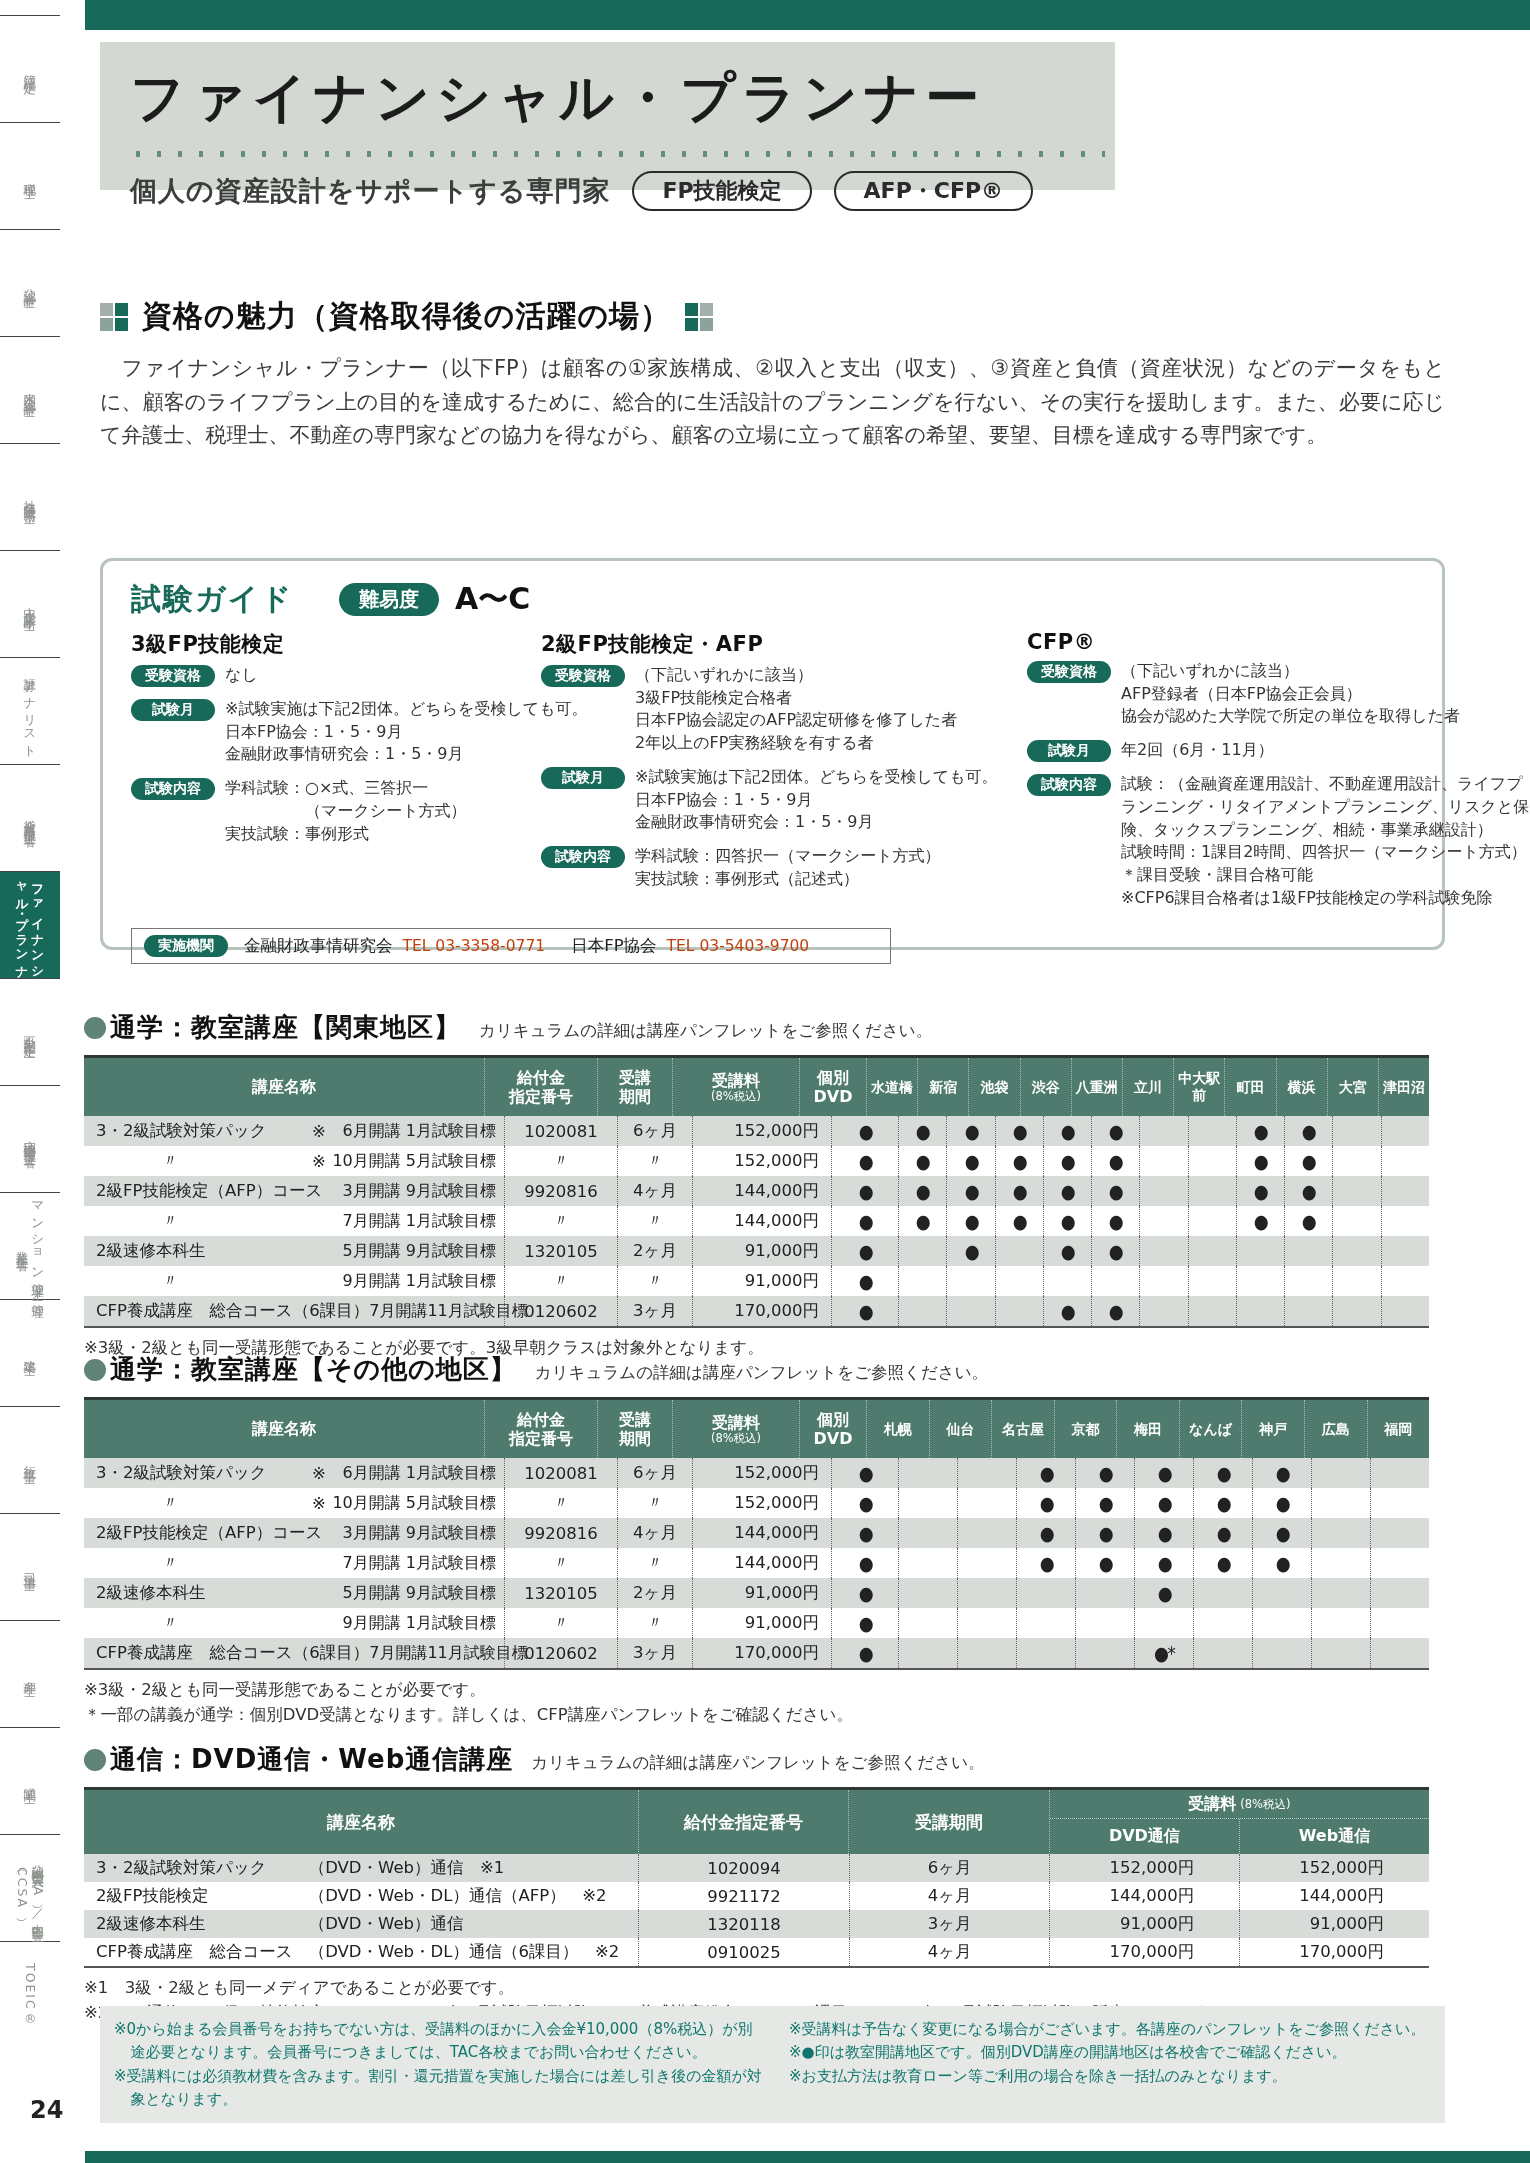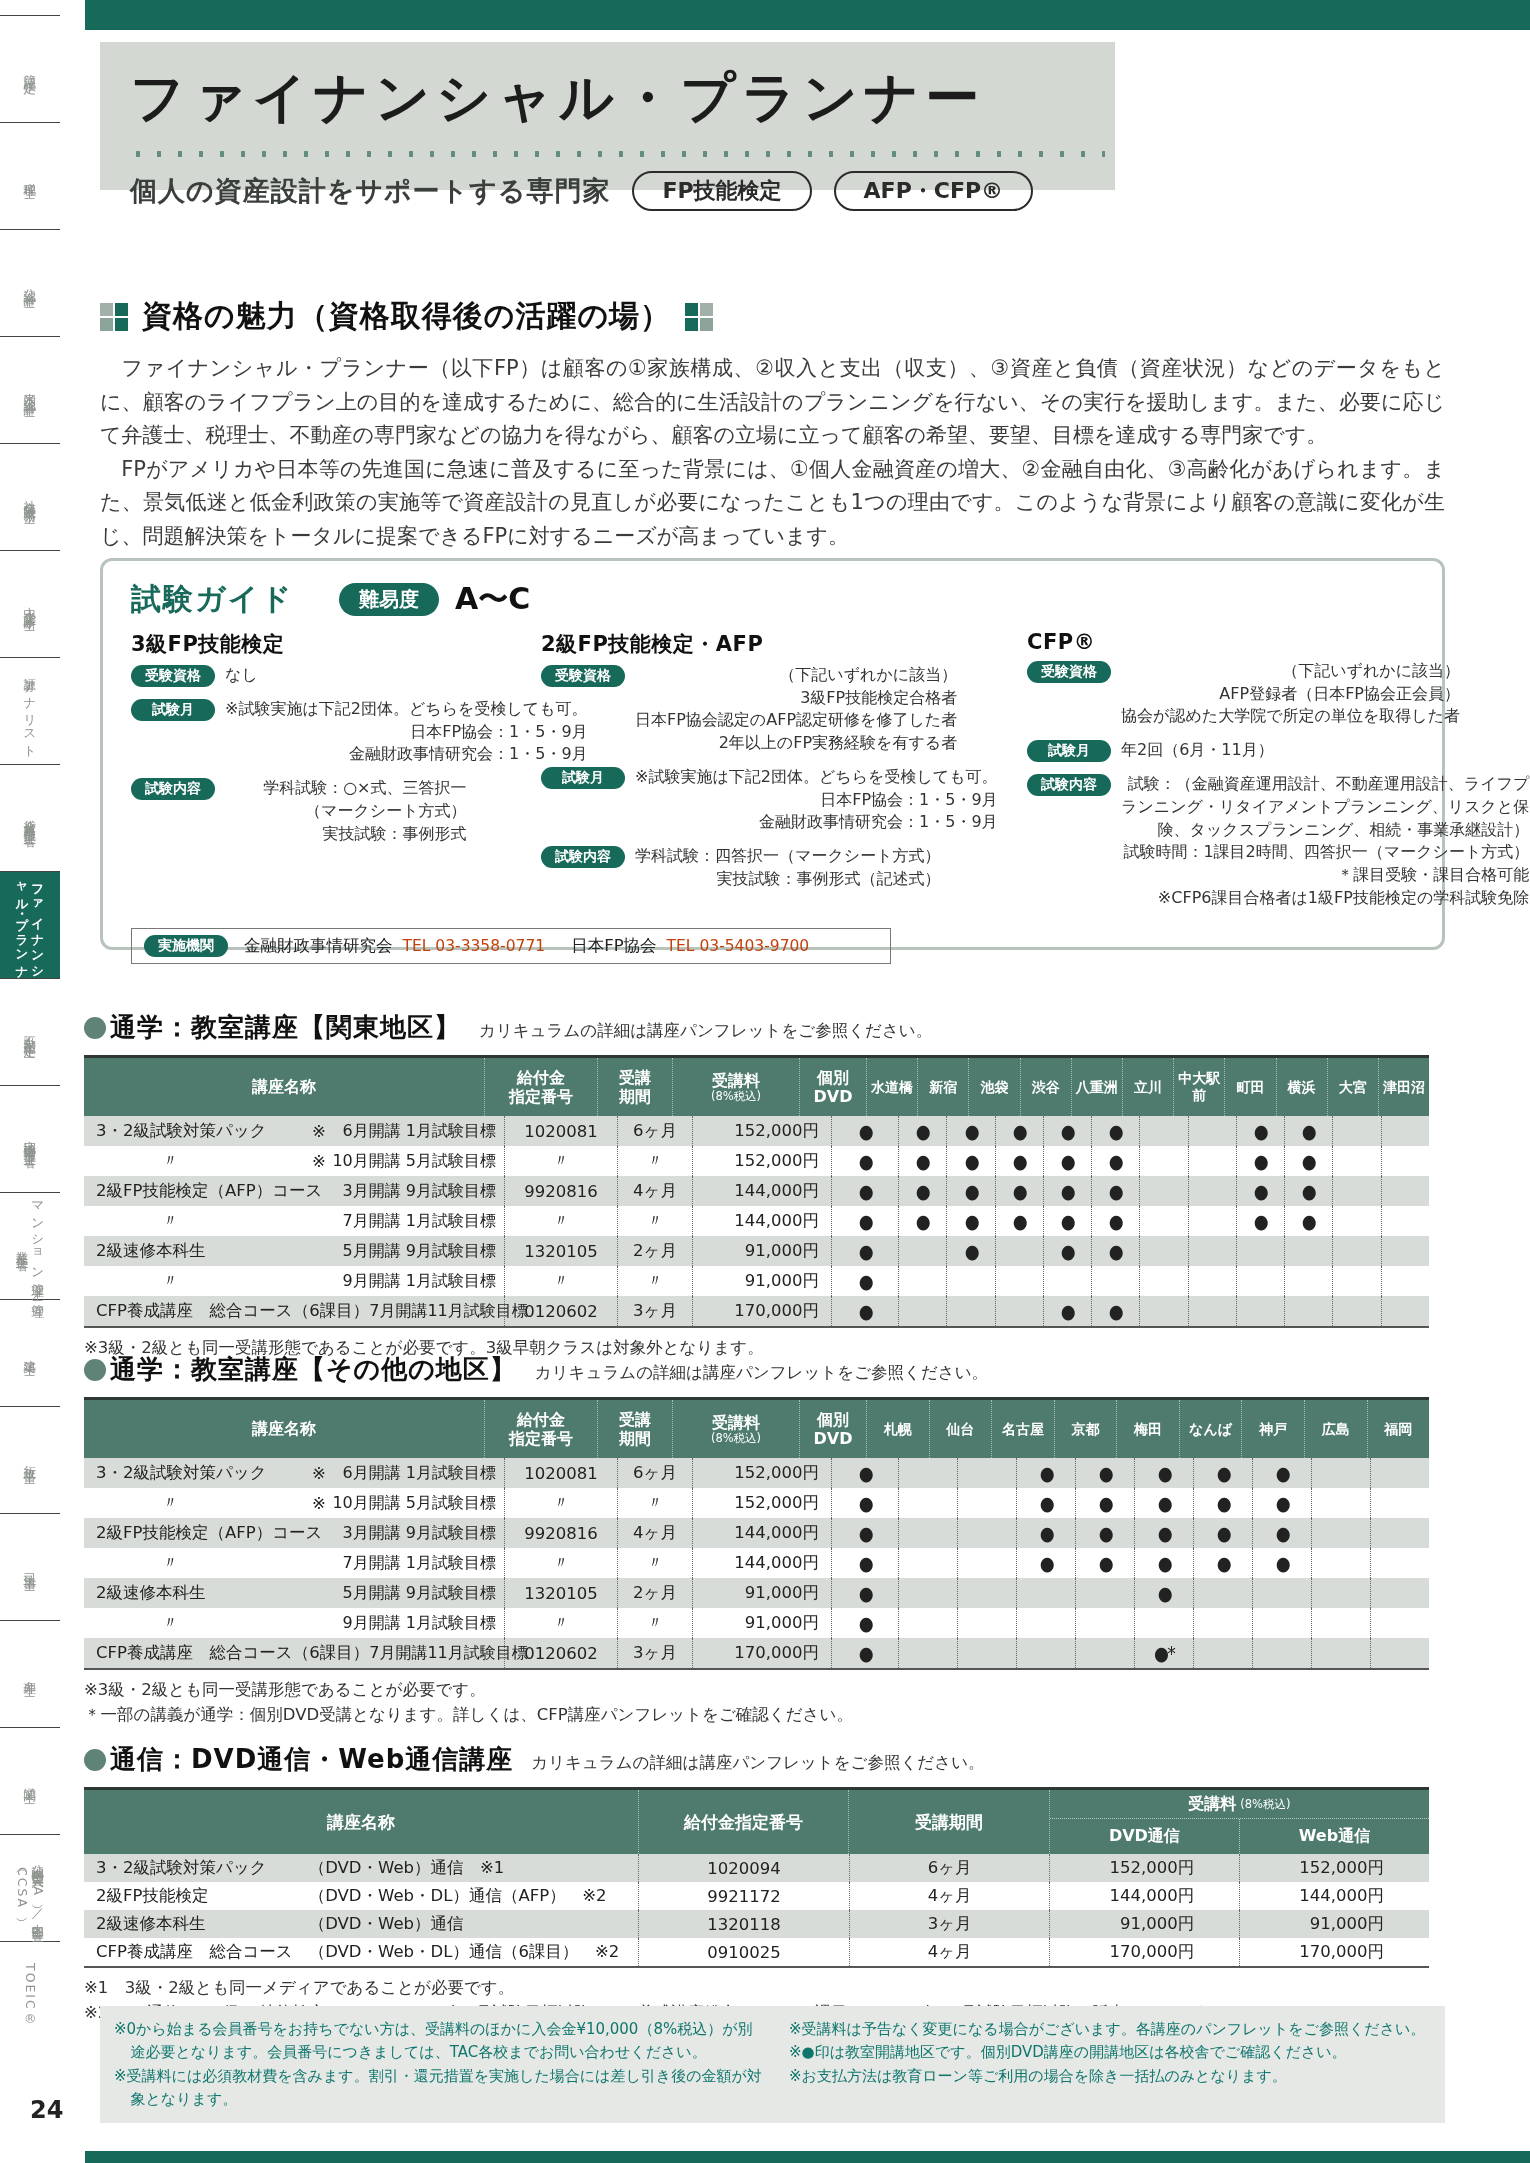--- a/index.html
+++ b/index.html
@@ -48,21 +48,21 @@
   .diff-pill{background:#17695a;color:#fff;font-size:20px;font-weight:bold;border-radius:20px;padding:3px 20px;margin-left:46px;}
   .diff-val{font-size:30px;font-weight:900;margin-left:16px;color:#111;}
   #guide-cols{display:flex;margin-left:10px;}
   .g-col{flex-shrink:0;}
   .g-col-0{width:300px;}
   .g-col-1{width:460px;margin-left:110px;}
   .g-col-2{width:412px;margin-left:26px;}
   .g-head{font-size:21px;font-weight:900;color:#111;margin-bottom:6px;letter-spacing:.5px;}
   .g-sec{display:flex;margin-bottom:11px;}
   .g-pill{flex-shrink:0;background:#17695a;color:#fff;font-size:14px;font-weight:bold;border-radius:12px;padding:2px 0;width:84px;text-align:center;height:18px;margin-right:10px;margin-top:1px;}
-  .g-lines{font-size:16px;line-height:1.42;color:#333;text-align:right;}
+  .g-lines{font-size:16px;line-height:1.42;color:#333;}
   .g-lines div{white-space:pre;}
   .organizer{margin:8px 0 0 10px;border:1px solid #777;width:760px;display:flex;align-items:center;padding:6px 12px;box-sizing:border-box;}
   .org-pill{background:#17695a;color:#fff;font-size:14px;font-weight:bold;border-radius:12px;padding:2px 14px;margin-right:16px;}
   .org-name{font-size:16.5px;color:#222;margin-right:10px;white-space:nowrap;}
   .org-tel{font-size:15.5px;color:#c2410c;margin-right:26px;white-space:nowrap;}
 
   
   .course-section{position:absolute;left:84px;width:1345px;}
   .sec-head{display:flex;align-items:baseline;margin-bottom:10px;}
   .sec-bullet{width:22px;height:22px;border-radius:50%;background:#5f8376;align-self:center;margin-right:4px;flex-shrink:0;}
@@ -168,21 +168,20 @@
   <span class="appeal-title">資格の魅力（資格取得後の活躍の場）</span>
   <span class="sq">
       <i style="background:#17695a"></i>
       <i style="background:#a3b0aa"></i>
       <i style="background:#17695a"></i>
       <i style="background:#8ba399"></i>
     </span>
 </div>
 <div class="paras">
   <div>　ファイナンシャル・プランナー（以下FP）は顧客の①家族構成、②収入と支出（収支）、③資産と負債（資産状況）などのデータをもとに、顧客のライフプラン上の目的を達成するために、総合的に生活設計のプランニングを行ない、その実行を援助します。また、必要に応じて弁護士、税理士、不動産の専門家などの協力を得ながら、顧客の立場に立って顧客の希望、要望、目標を達成する専門家です。</div>
-  <div>　FPがアメリカや日本等の先進国に急速に普及するに至った背景には、①個人金融資産の増大、②金融自由化、③高齢化があげられます。また、景気低迷と低金利政策の実施等で資産設計の見直しが必要になったことも1つの理由です。このような背景により顧客の意識に変化が生じ、問題解決策をトータルに提案できるFPに対するニーズが高まっています。</div>
 </div>
 
 <div class="guide">
   <div class="guide-titlerow">
     <span class="guide-title">試験ガイド</span>
     <span class="diff-pill">難易度</span>
     <span class="diff-val">A〜C</span>
   </div>
   <div id="guide-cols">
       <div class="g-col g-col-0">

